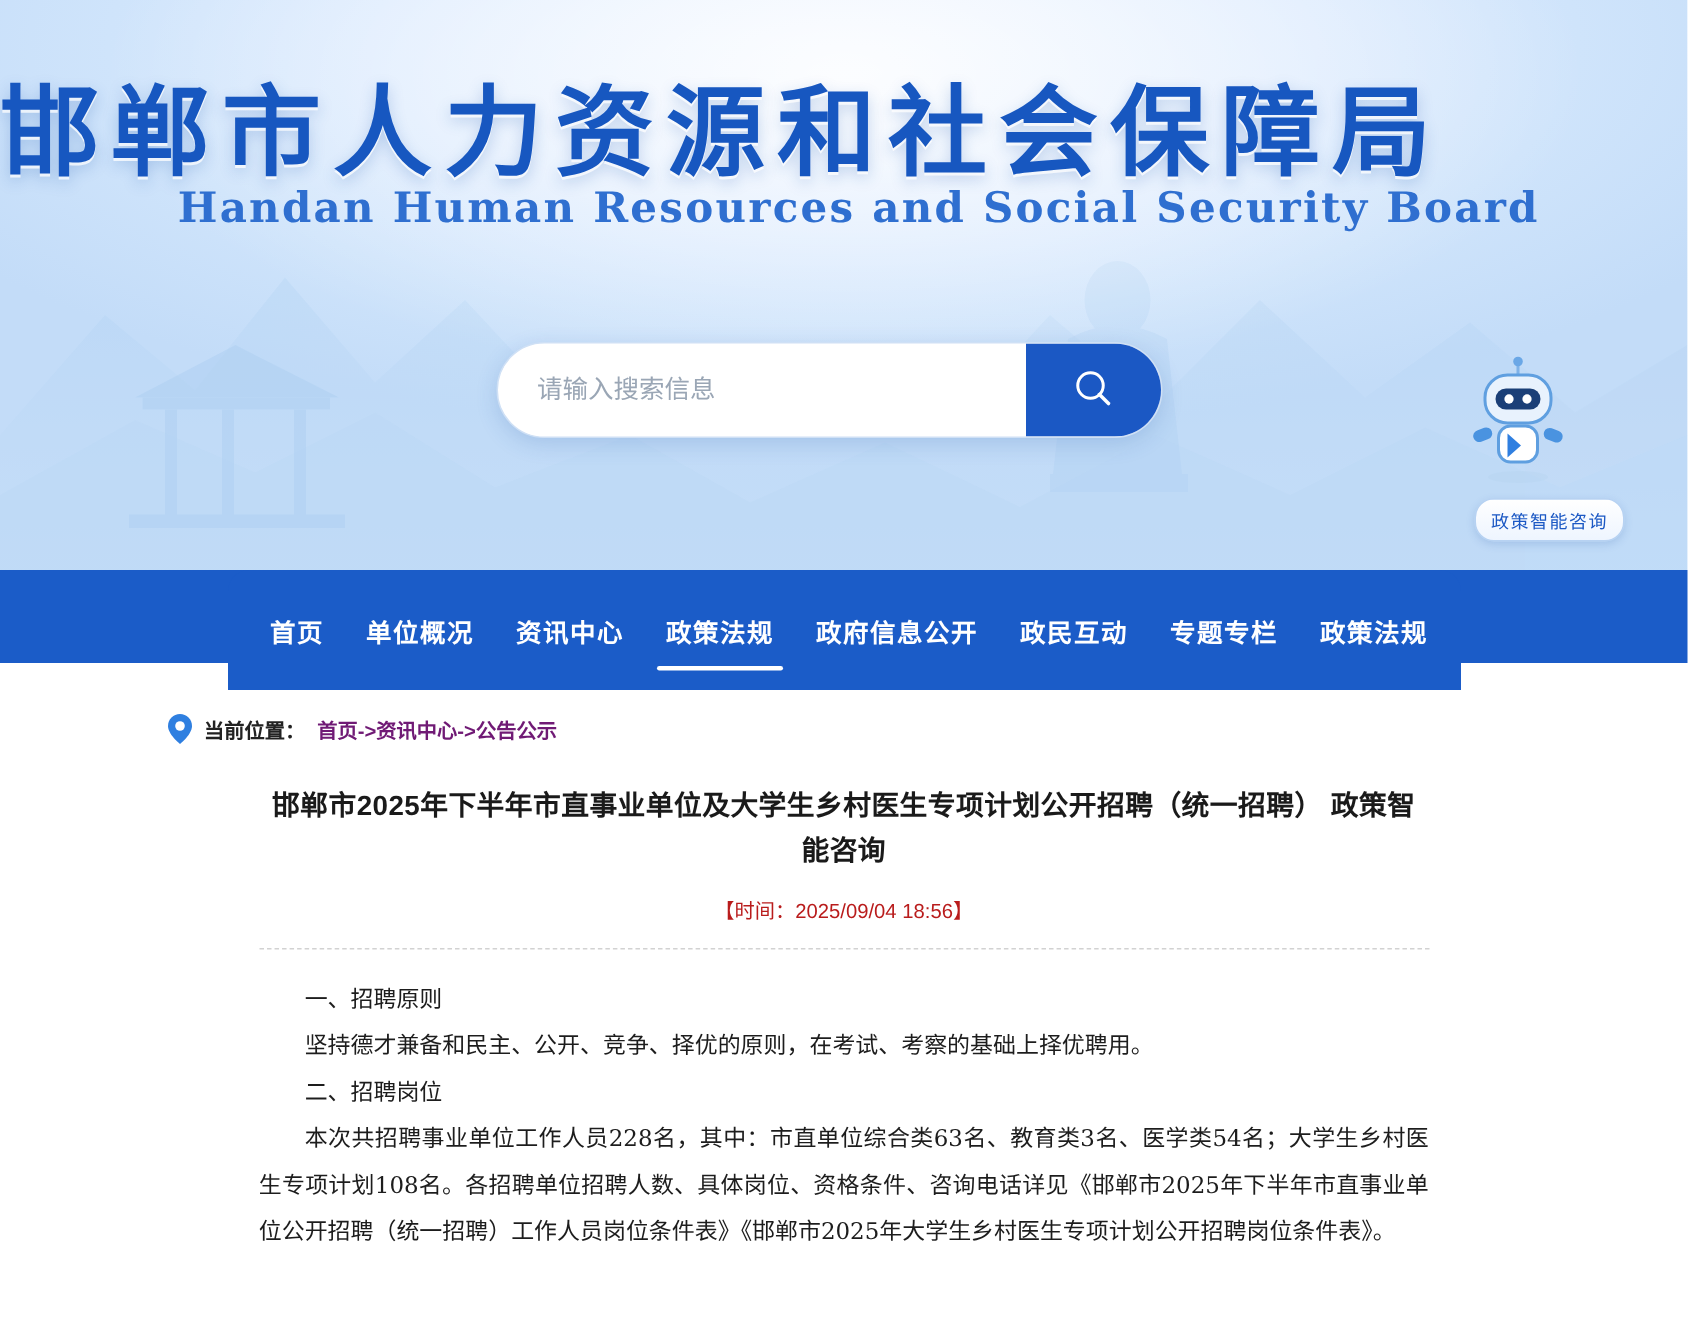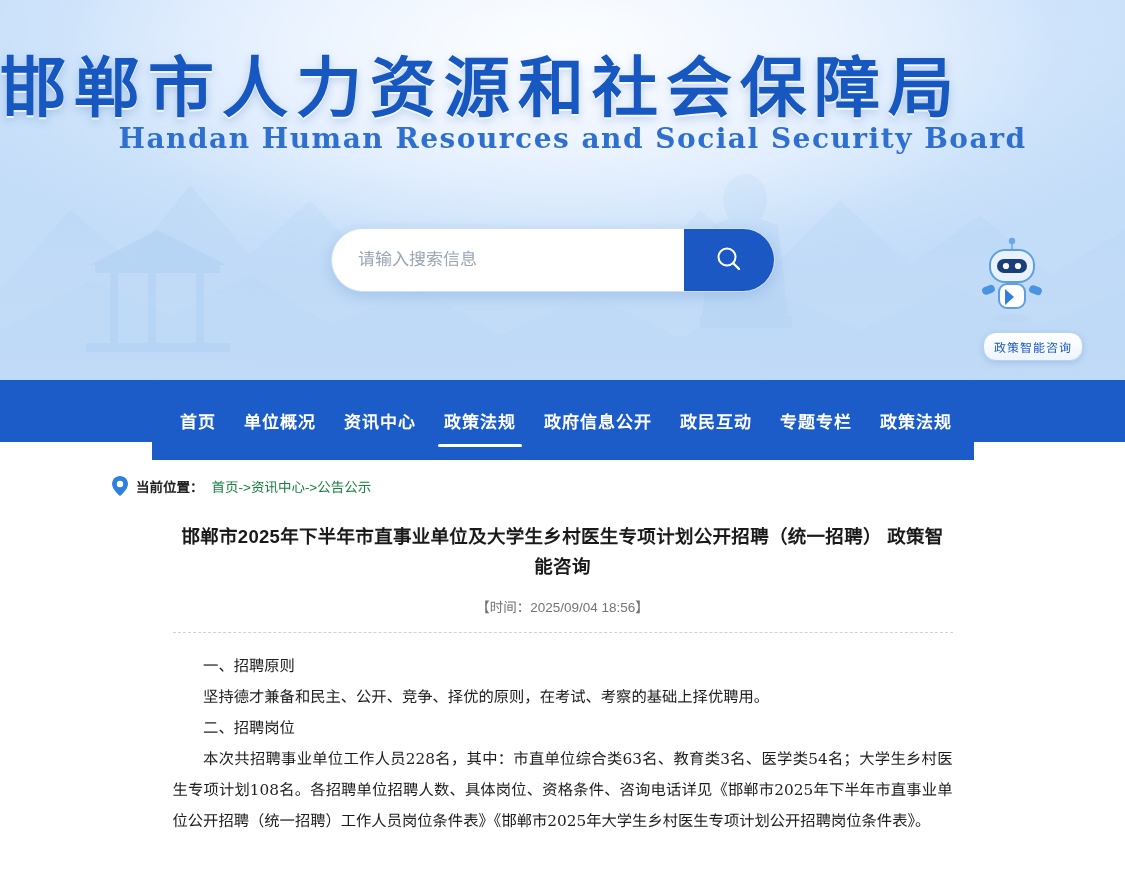--- a/index.html
+++ b/index.html
@@ -189,40 +189,40 @@
   .breadcrumb {
     display: flex;
     align-items: center;
     gap: 8px;
     padding: 34px 0 0 112px;
     font-size: 13.5px;
     color: #333;
   }
   .breadcrumb .pin { width: 16px; height: 20px; display: block; }
   .breadcrumb .bc-label { font-weight: 700; color: #222; }
-  .breadcrumb .bc-path { color: #15803d; }
+  .breadcrumb .bc-path { color: #701a75; font-weight: bold; }
 
   
   .article {
     margin: 26px auto 0;
     width: 780px;
   }
   .article h1 {
     font-size: 18.5px;
     line-height: 30px;
     font-weight: 700;
     color: #1a1a1a;
     text-align: center;
     letter-spacing: .3px;
   }
   .meta {
     margin-top: 14px;
     text-align: center;
     font-size: 13.5px;
-    color: #737373;
+    color: #b91c1c;
   }
   .divider {
     margin: 16px auto 0;
     width: 780px;
     border-top: 1px dashed #d2d2d2;
   }
   .body {
     margin-top: 18px;
     font-size: 15.3px;
     line-height: 31px;

